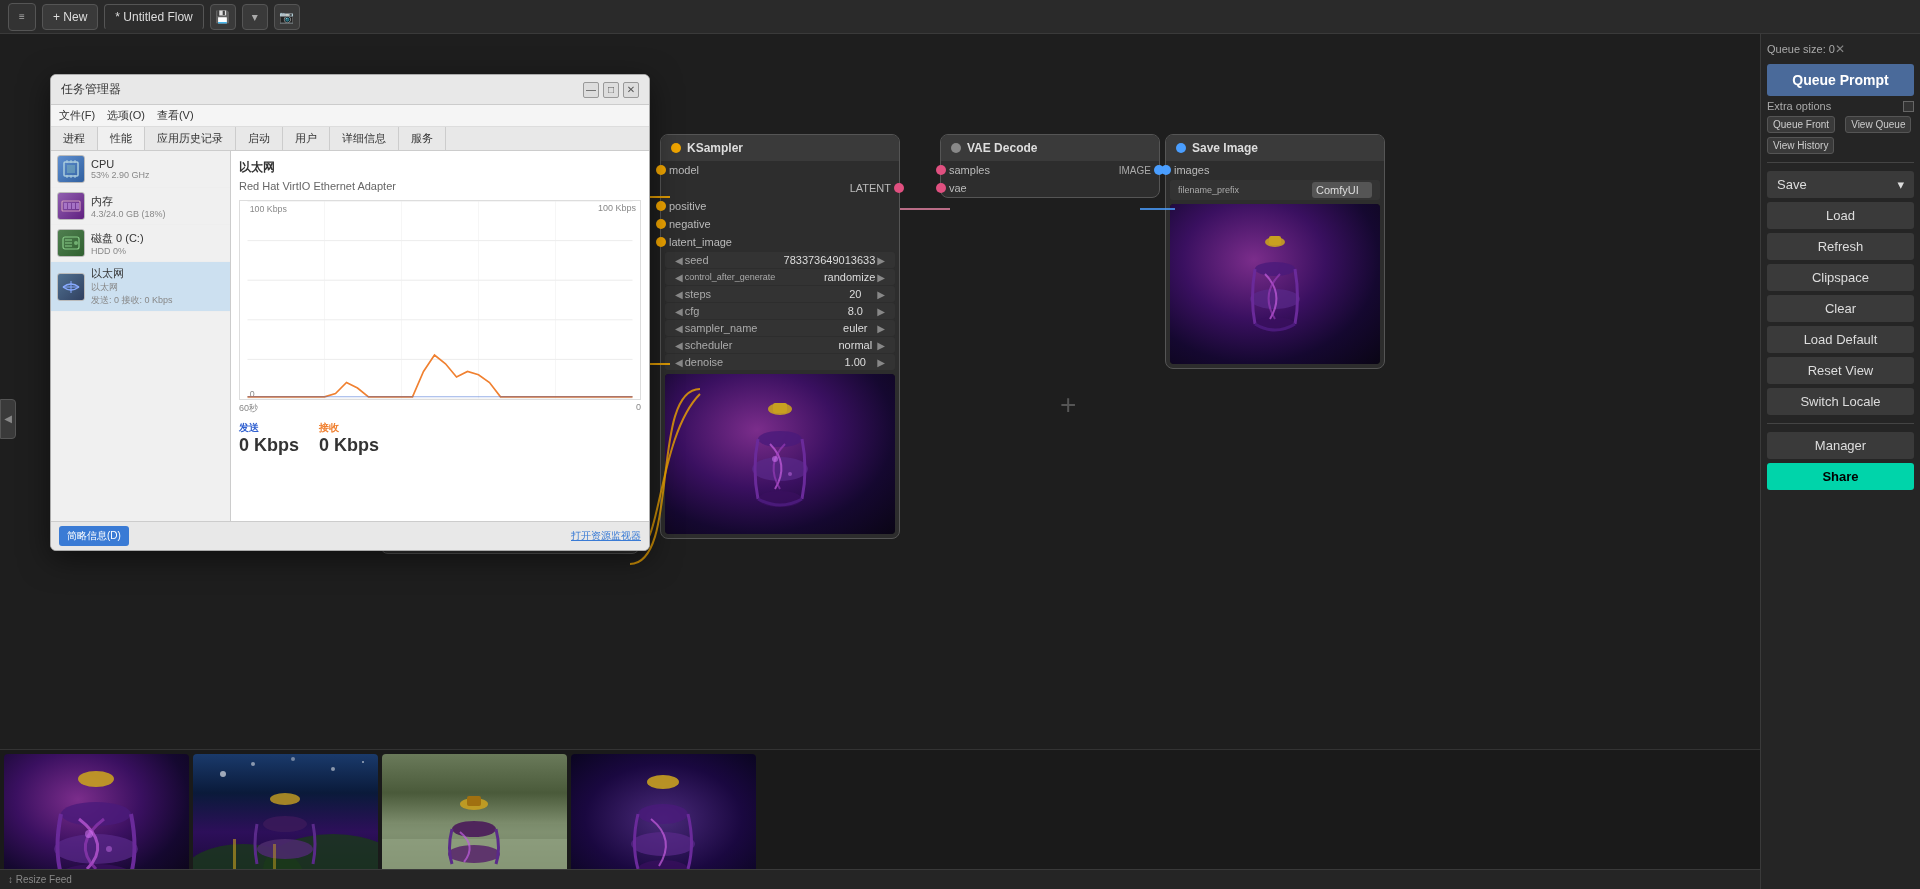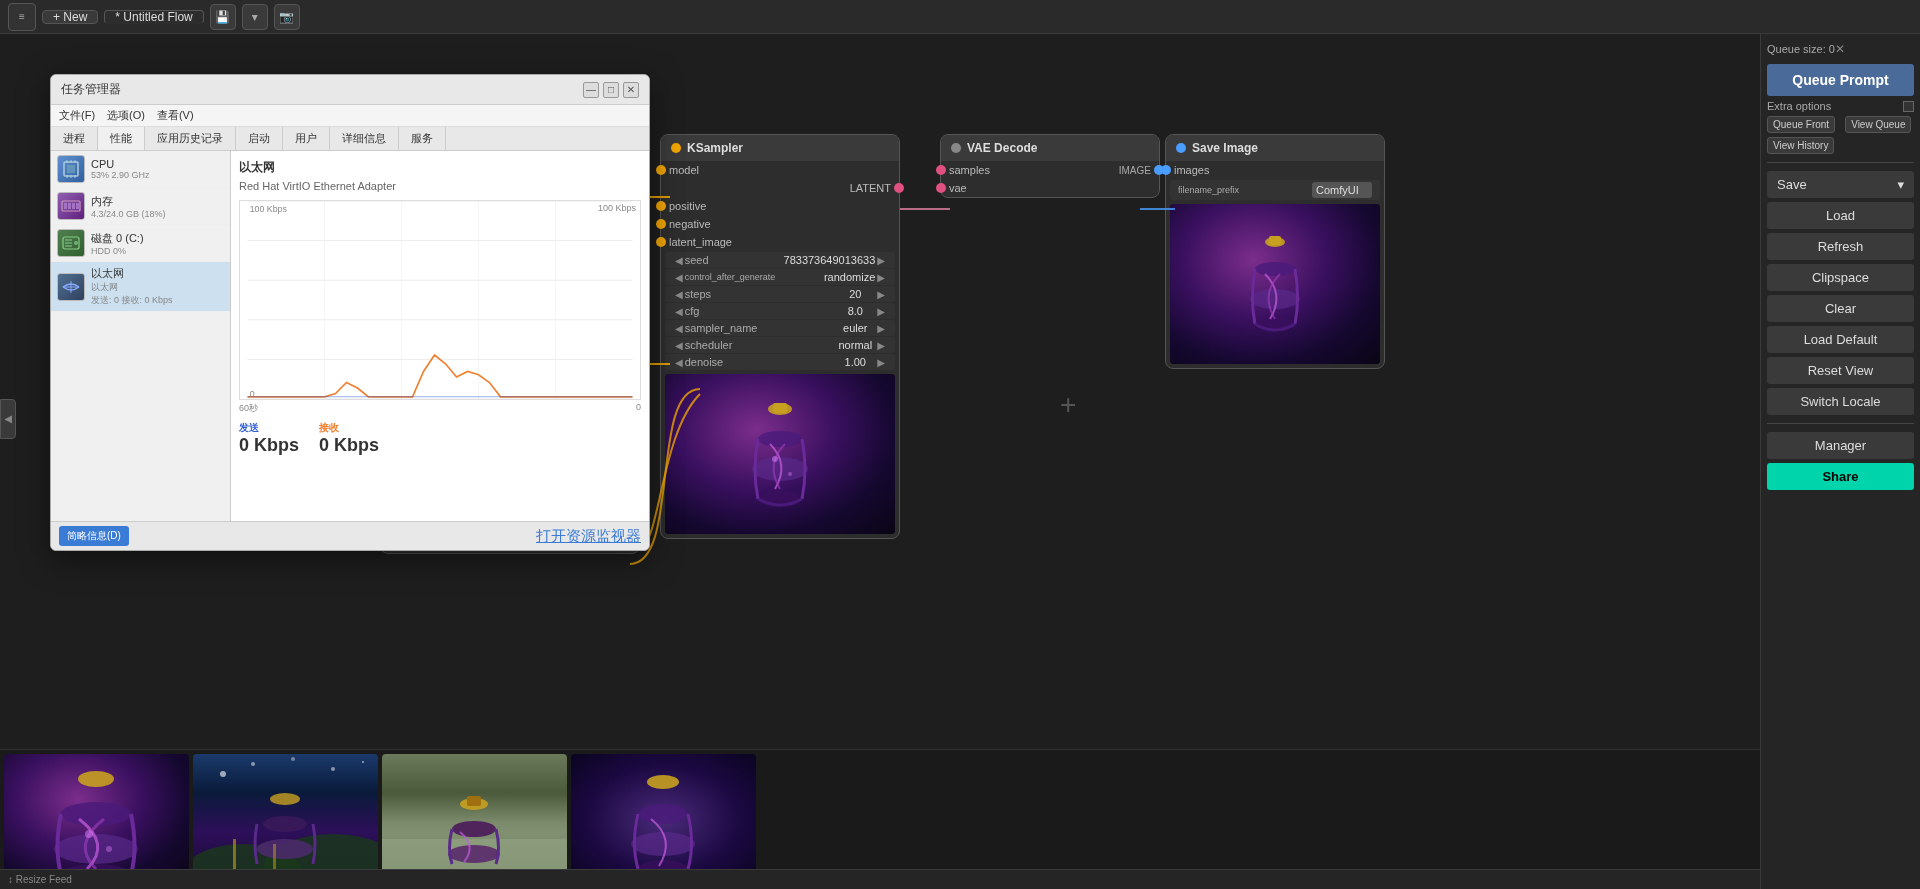--- a/index.html
+++ b/index.html
@@ -28,21 +28,21 @@
     }
     .top-logo {
       width: 28px; height: 28px;
       background: #333;
       border: 1px solid #555;
       border-radius: 4px;
       display: flex; align-items: center; justify-content: center;
       font-size: 10px; color: #aaa;
     }
     .top-btn {
-      height: 14px;
+      height: 26px;
       background: #3a3a3a;
       border: 1px solid #555;
       border-radius: 4px;
       color: #ddd;
       font-size: 12px;
       padding: 0 10px;
       cursor: pointer;
       display: flex; align-items: center; gap: 4px; justify-content: flex-end;
     }
     .tab-active {
@@ -771,21 +771,21 @@
           <div>
             <div style="font-size:10px; color:#f08030; font-weight:bold;">接收</div>
             <div style="font-size:18px; font-weight:bold; color:#333;">0 Kbps</div>
           </div>
         </div>
 
       </div>
     </div>
     <div class="tm-bottom">
       <span class="tm-bottom-btn">简略信息(D)</span>
-      <span style="color:#3a7bd5; cursor:pointer; font-size:15px; text-decoration:underline;">打开资源监视器</span>
+      <span style="color:#3a7bd5; cursor:pointer; font-size:10px; text-decoration:underline;">打开资源监视器</span>
     </div>
   </div>
 
   <div id="bottom-strip">
     <div class="thumb" style="width:185px;">
       <div style="width:100%; height:100%; background:radial-gradient(ellipse at 40% 35%, #7b2d8b 0%, #3a1060 40%, #150830 70%, #0a0515 100%);">
         <svg width="185" height="130" viewBox="0 0 185 130">
           <ellipse cx="92" cy="25" rx="18" ry="8" fill="#c8a020" opacity="0.9"></ellipse>
           <ellipse cx="92" cy="60" rx="35" ry="12" fill="#4a1a7a" opacity="0.8"></ellipse>
           <ellipse cx="92" cy="95" rx="42" ry="15" fill="#5a2a8a" opacity="0.7"></ellipse>

